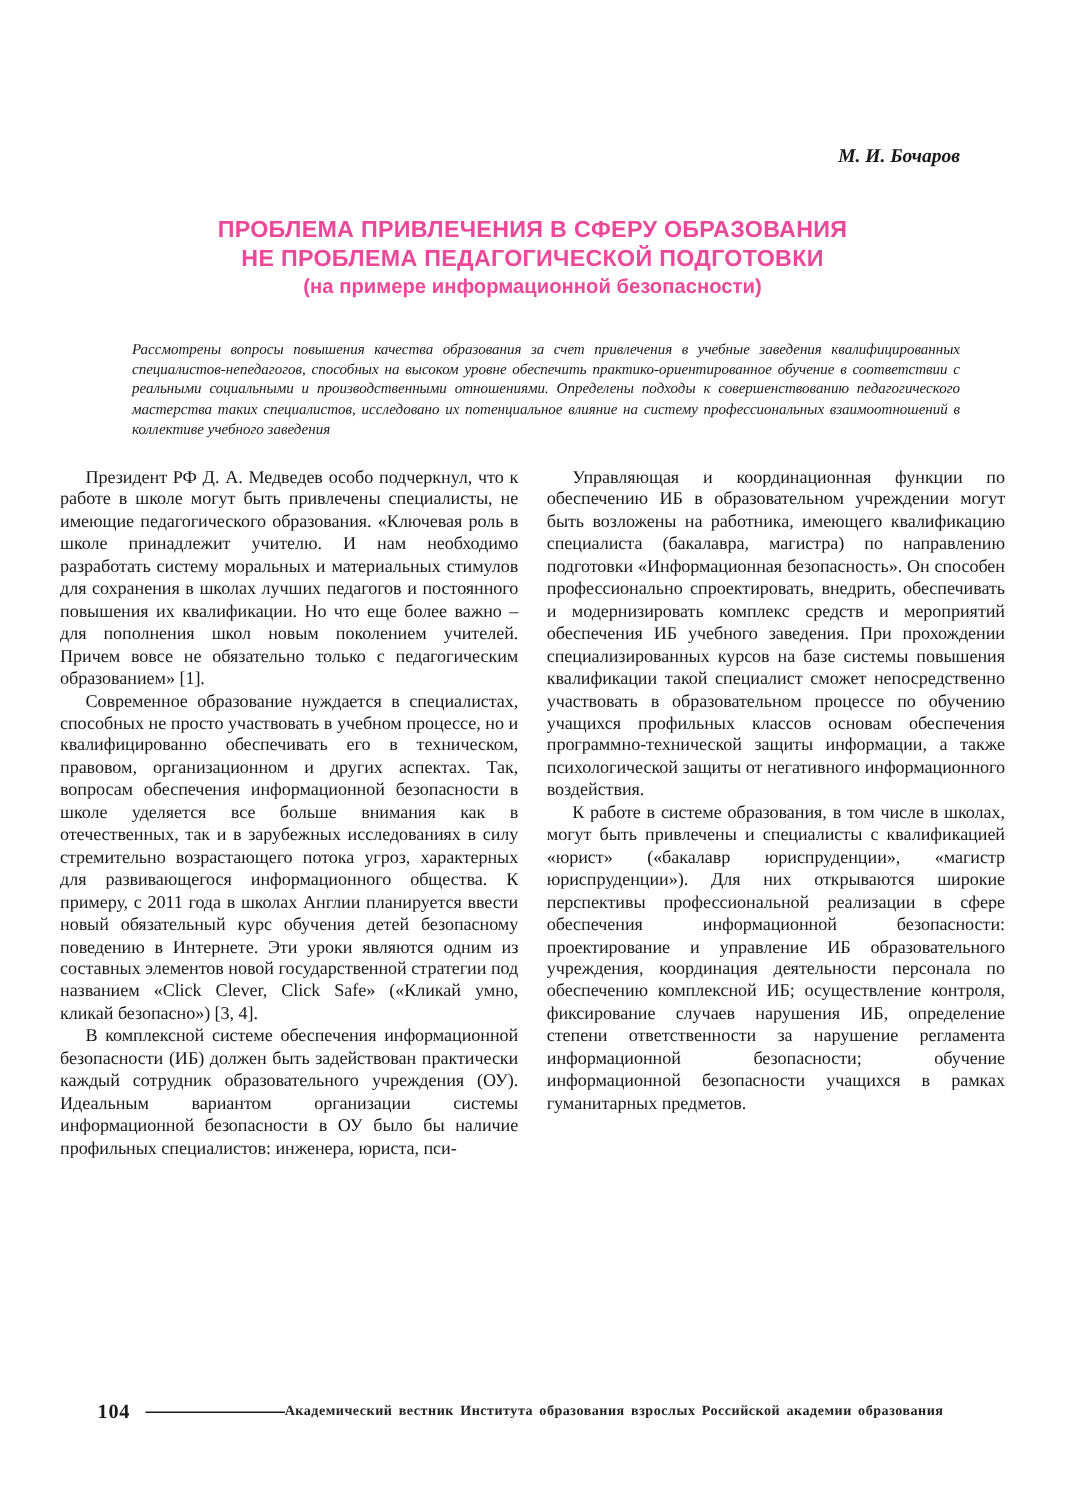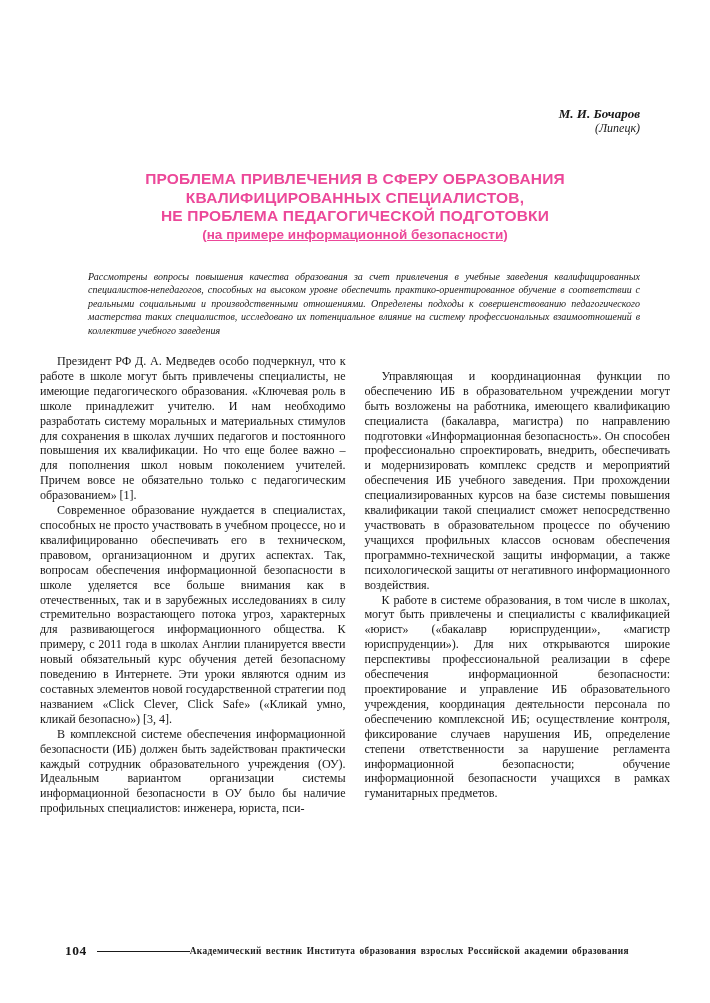--- a/index.html
+++ b/index.html
@@ -1,21 +1,21 @@
 <!DOCTYPE html>
 <html lang="ru"><head>
 <meta charset="utf-8">
 <style>
   * { margin: 0; padding: 0; box-sizing: border-box; }
   html, body { background: #ffffff; }
   .page {
     position: relative;
     width: 710px;
     height: 980px;
-    margin: 10px auto;
+    margin: 0 auto;
     background: #ffffff;
     color: #181818;
     overflow: hidden;
     font-family: "Liberation Serif", "DejaVu Serif", serif;
   }
   .content {
     padding: 0 40px;
   }
   
   .author-block {
@@ -36,36 +36,35 @@
   
   .title-block {
     margin-top: 34px;
     text-align: center;
     font-family: "Liberation Sans", "DejaVu Sans", sans-serif;
     font-weight: bold;
     line-height: 18.5px;
     color: #ec4899;
   }
   .title-main { font-size: 15.5px; letter-spacing: 0.2px; }
-  .title-sub  { font-size: 13.5px; text-decoration: underline; }
+  .title-sub  { font-size: 13.5px; }
   
   .abstract {
     margin: 26px 30px 0 48px;
     font-size: 10px;
     font-style: italic;
     line-height: 13.4px;
     text-align: justify;
     text-align-last: left;
   }
   
   .columns {
     display: flex;
     gap: 19px;
     margin-top: 17px;
-    align-items: center;
   }
   .column {
     flex: 1 1 0;
     min-width: 0;
     font-size: 12.1px;
     line-height: 14.9px;
     text-align: justify;
     text-align-last: left;
     letter-spacing: -0.05px;
   }
@@ -101,26 +100,24 @@
   }
 </style>
 </head>
 <body>
 
 <div class="page">
   <div class="content">
 
     <div class="author-block">
       <div class="author-name">М. И. Бочаров</div>
-      <div class="author-city">(Липецк)</div>
     </div>
 
     <div class="title-block">
       <div class="title-main">ПРОБЛЕМА ПРИВЛЕЧЕНИЯ В СФЕРУ ОБРАЗОВАНИЯ</div>
-      <div class="title-main">КВАЛИФИЦИРОВАННЫХ СПЕЦИАЛИСТОВ,</div>
       <div class="title-main">НЕ ПРОБЛЕМА ПЕДАГОГИЧЕСКОЙ ПОДГОТОВКИ</div>
       <div class="title-sub">(на примере информационной безопасности)</div>
     </div>
 
     <div class="abstract">Рассмотрены вопросы повышения качества образования за счет привлечения в учебные заведения квалифицированных специалистов-непедагогов, способных на высоком уровне обеспечить практико-ориентированное обучение в соответствии с реальными социальными и производственными отношениями. Определены подходы к совершенствованию педагогического мастерства таких специалистов, исследовано их потенциальное влияние на систему профессиональных взаимоотношений в коллективе учебного заведения</div>
 
     <div class="columns">
       <div class="column">
         <p>Президент РФ Д. А. Медведев особо подчеркнул, что к работе в школе могут быть привлечены специалисты, не имеющие педагогического образования. «Ключевая роль в школе принадлежит учителю. И нам необходимо разработать систему моральных и материальных стимулов для сохранения в школах лучших педагогов и постоянного повышения их квалификации. Но что еще более важно – для пополнения школ новым поколением учителей. Причем вовсе не обязательно только с педагогическим образованием» [1].</p>
         <p>Современное образование нуждается в специалистах, способных не просто участвовать в учебном процессе, но и квалифицированно обеспечивать его в техническом, правовом, организационном и других аспектах. Так, вопросам обеспечения информационной безопасности в школе уделяется все больше внимания как в отечественных, так и в зарубежных исследованиях в силу стремительно возрастающего потока угроз, характерных для развивающегося информационного общества. К примеру, с 2011 года в школах Англии планируется ввести новый обязательный курс обучения детей безопасному поведению в Интернете. Эти уроки являются одним из составных элементов новой государственной стратегии под названием «Click Clever, Click Safe» («Кликай умно, кликай безопасно») [3, 4].</p>

